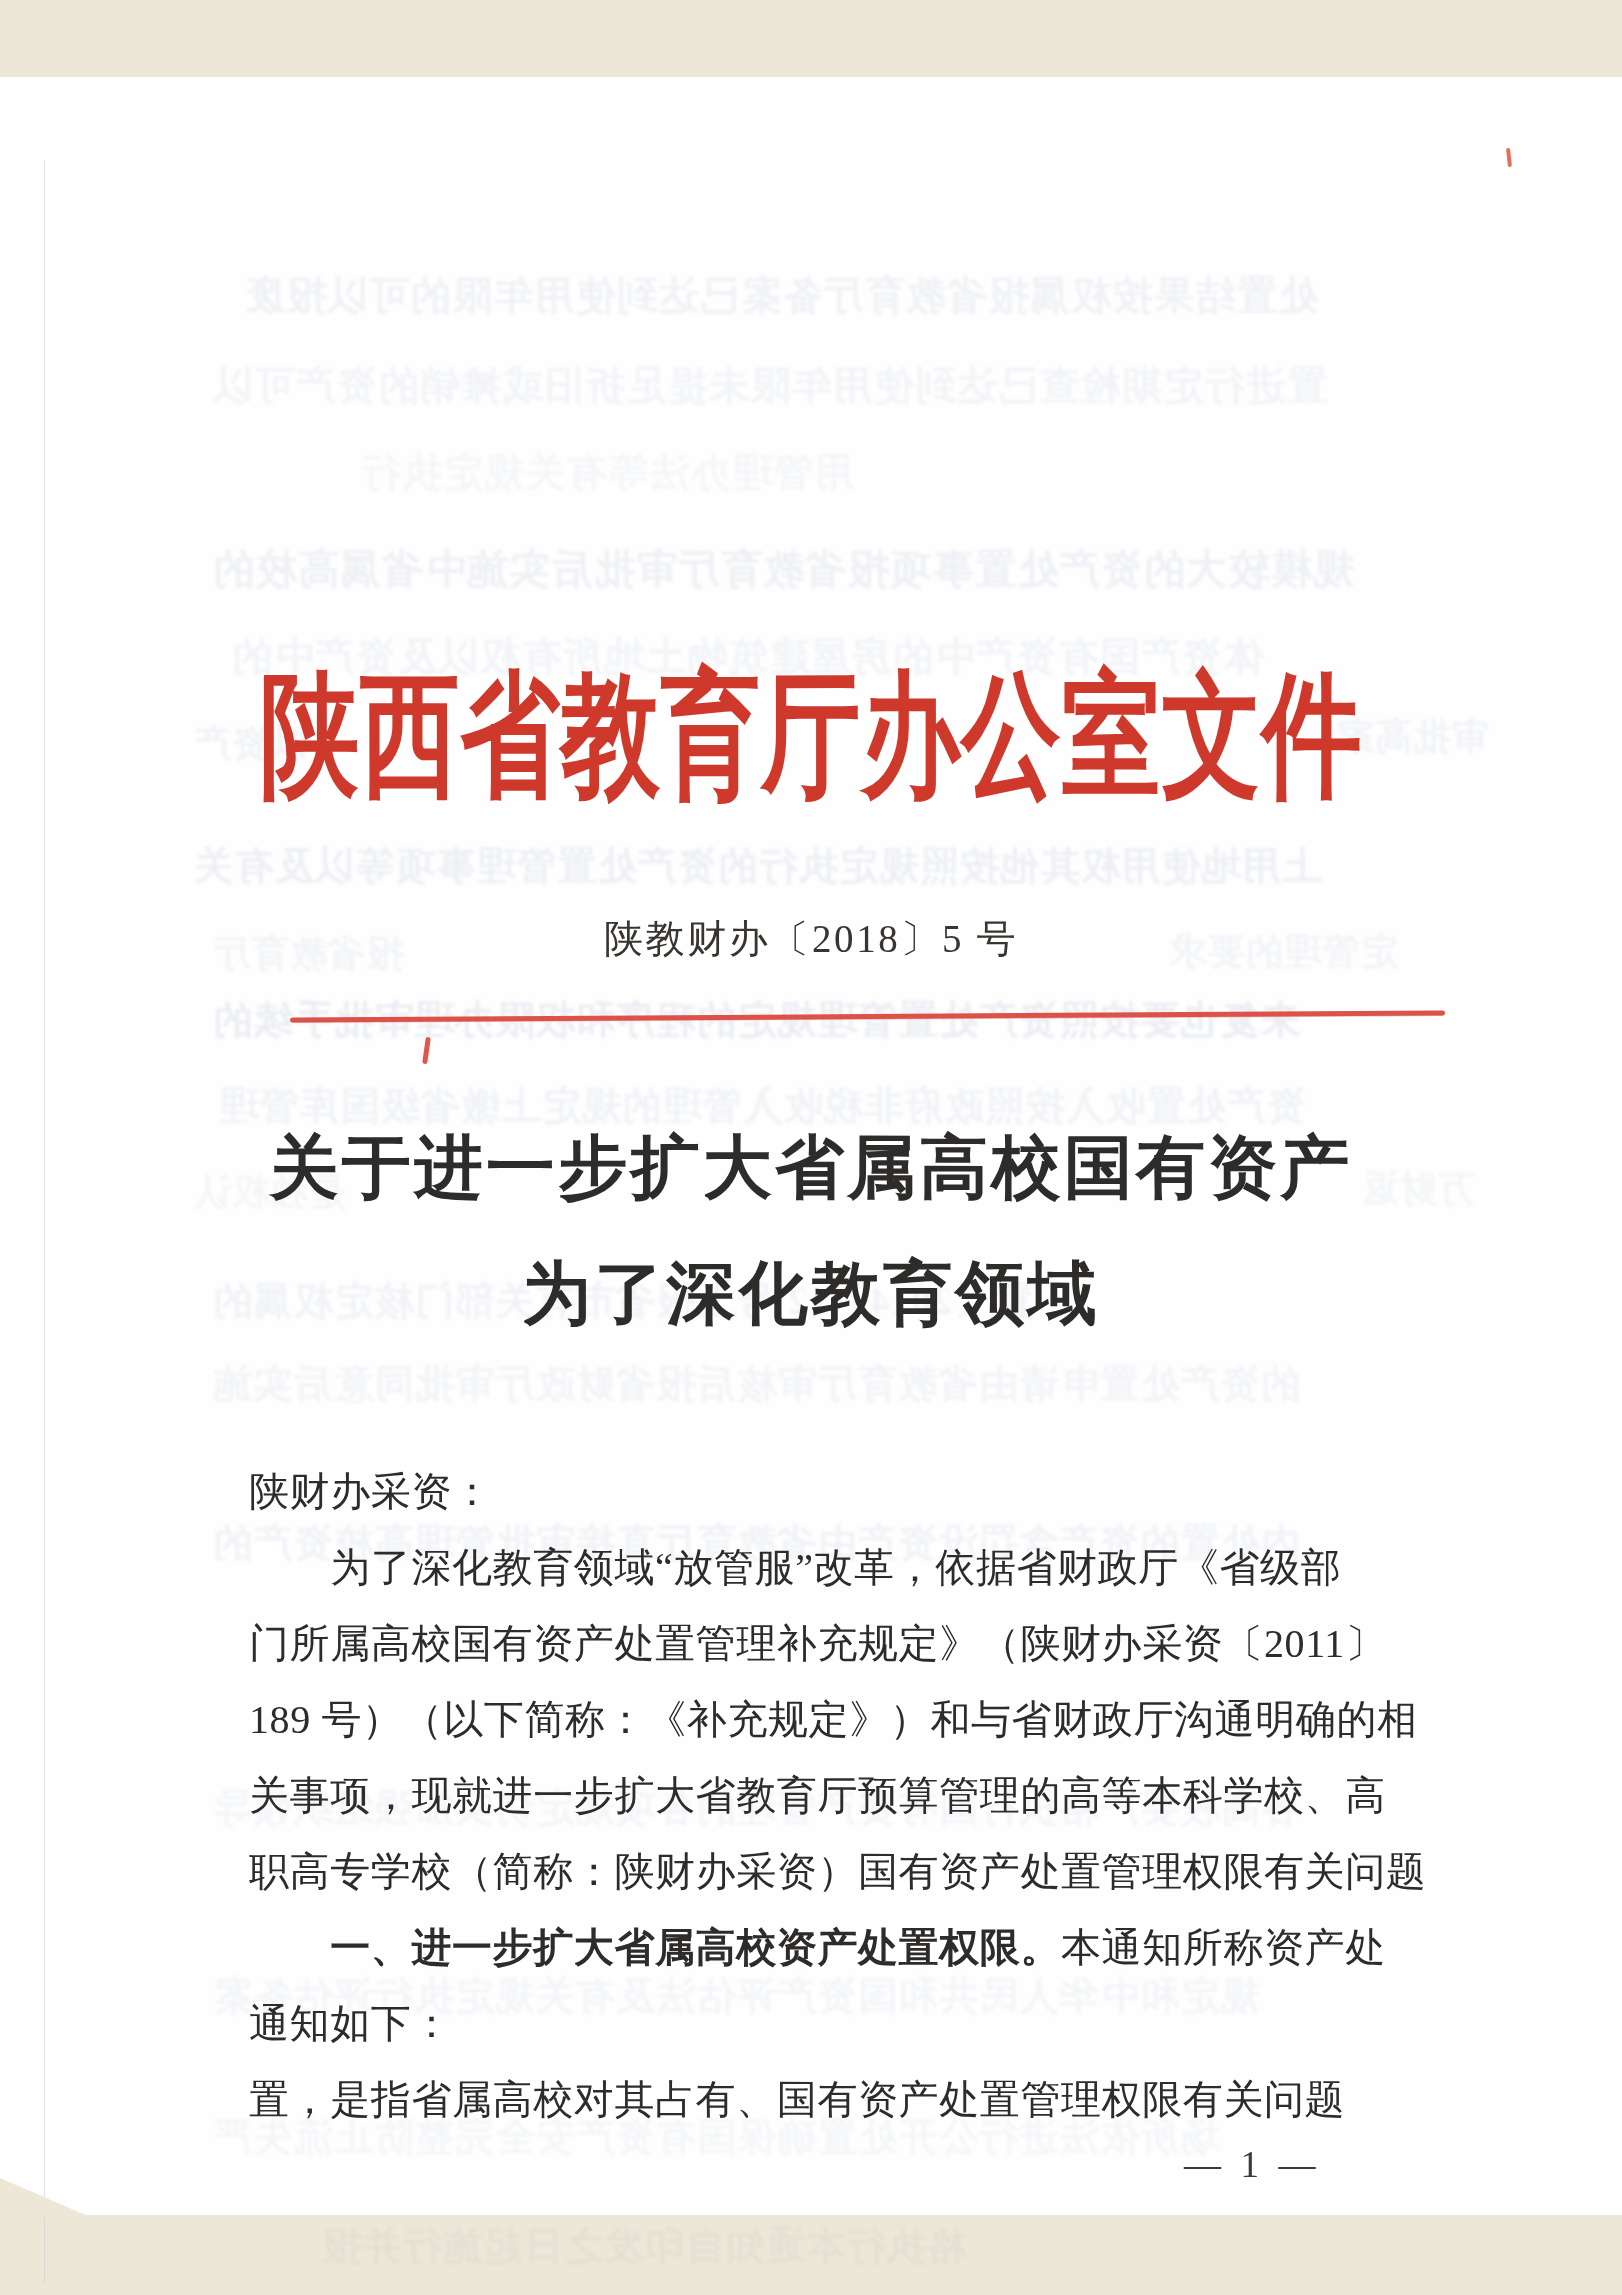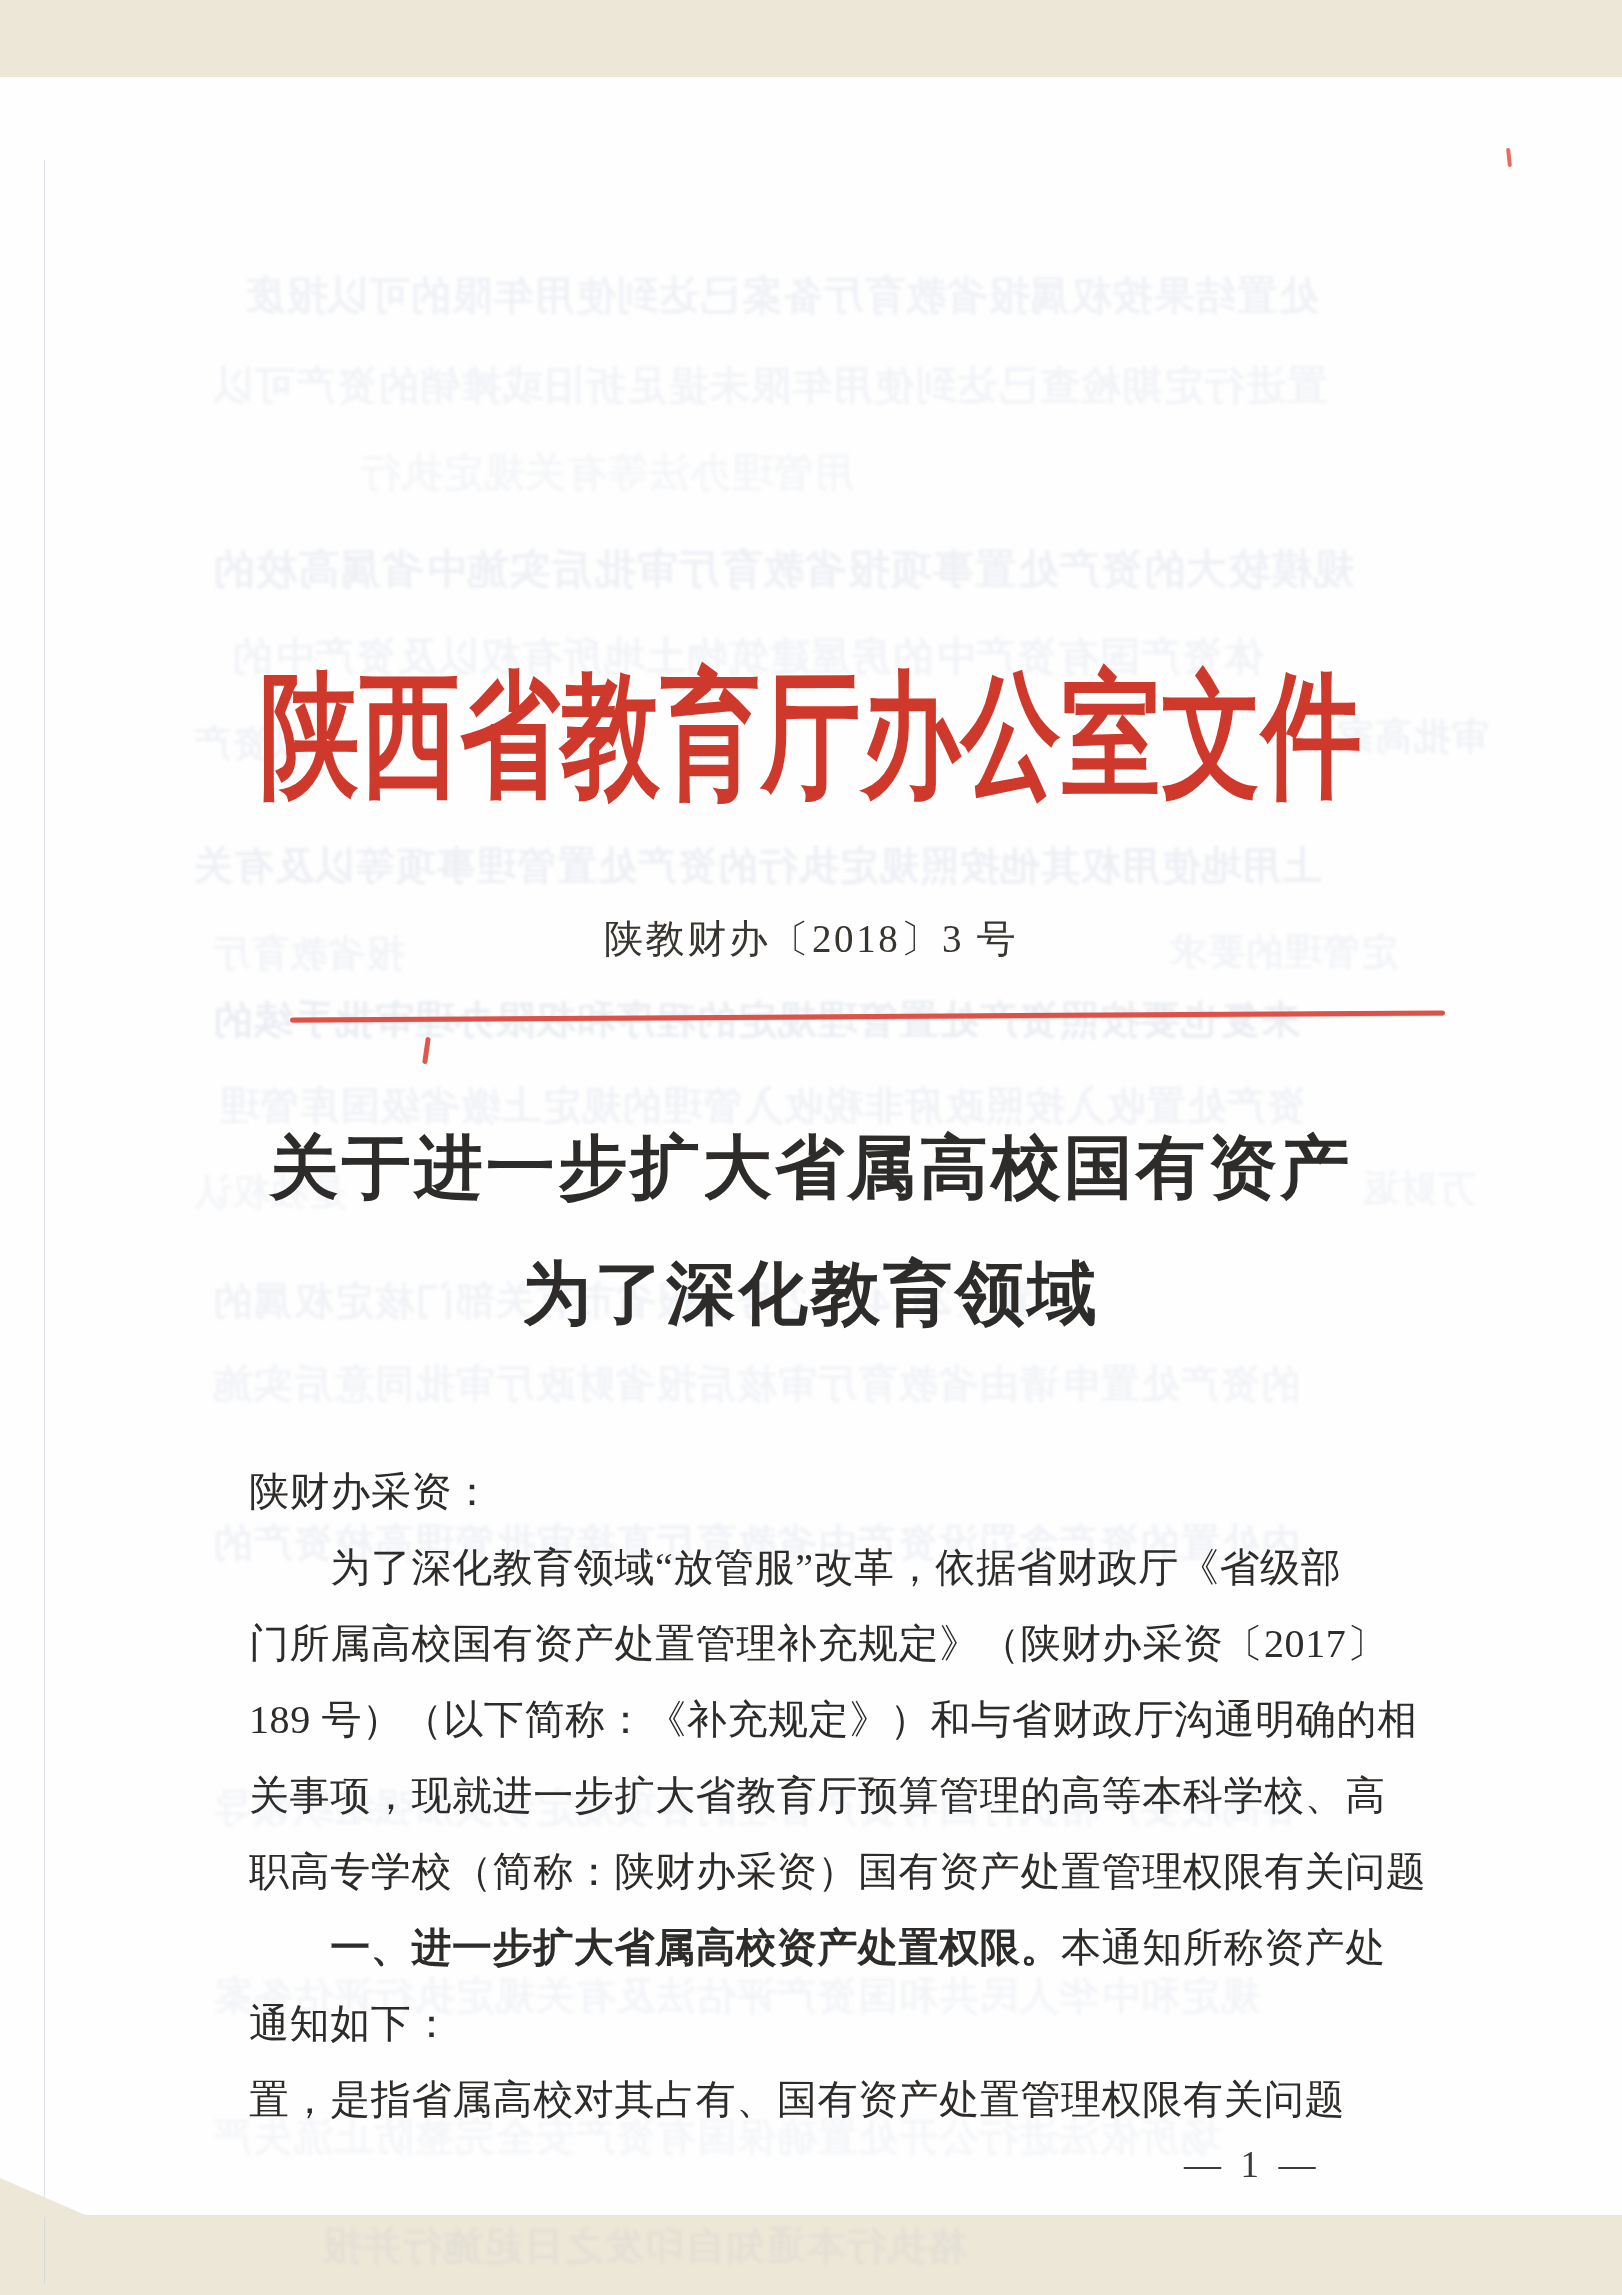--- a/index.html
+++ b/index.html
@@ -120,31 +120,31 @@
         <div class="ghost" style="left: 212px; top: 1280px; font-size: 39px; opacity: 0.09;">的资产处置申请由省教育厅审核后报省财政厅审批同意后实施</div>
         <div class="ghost" style="left: 212px; top: 1439px; font-size: 39px; opacity: 0.1;">内处置的资产含罚没资产由省教育厅直接审批管理高校资产的</div>
         <div class="ghost" style="left: 212px; top: 1704px; font-size: 39px; opacity: 0.08;">各高校要严格执行国有资产管理的各项规定切实加强组织领导</div>
         <div class="ghost" style="left: 212px; top: 1892px; font-size: 39px; opacity: 0.08;">规定和中华人民共和国资产评估法及有关规定执行评估备案</div>
         <div class="ghost" style="left: 212px; top: 2033px; font-size: 39px; opacity: 0.07;">场所依法进行公开处置确保国有资产安全完整防止流失严</div>
         <div class="ghost" style="left: 321px; top: 2142px; font-size: 39px; opacity: 0.08;">格执行本通知自印发之日起施行并报</div>
       </div>
 
     <div class="red-header">陕西省教育厅办公室文件</div>
 
-    <div class="doc-number">陕教财办〔2018〕3 号</div>
+    <div class="doc-number">陕教财办〔2018〕5 号</div>
 
     <div class="red-rule"></div>
     <div class="red-tick"></div>
 
     <h1 class="doc-title"><span>关于进一步扩大省属高校国有资产</span><br><span>为了深化教育领域</span></h1>
 
     <div id="body-lines" class="body-text">
         <div class="bline">陕财办采资：</div>
         <div class="bline">　　为了深化教育领域“放管服”改革，依据省财政厅《省级部</div>
-        <div class="bline">门所属高校国有资产处置管理补充规定》（陕财办采资〔2017〕</div>
+        <div class="bline">门所属高校国有资产处置管理补充规定》（陕财办采资〔2011〕</div>
         <div class="bline">189 号）（以下简称：《补充规定》）和与省财政厅沟通明确的相</div>
         <div class="bline">关事项，现就进一步扩大省教育厅预算管理的高等本科学校、高</div>
         <div class="bline">职高专学校（简称：陕财办采资）国有资产处置管理权限有关问题</div>
         <div class="bline"><span class="b">　　一、进一步扩大省属高校资产处置权限。</span>本通知所称资产处</div>
         <div class="bline">通知如下：</div>
         <div class="bline">置，是指省属高校对其占有、国有资产处置管理权限有关问题</div>
       </div>
 
     <div class="page-number">— 1 —</div>
   </div>

